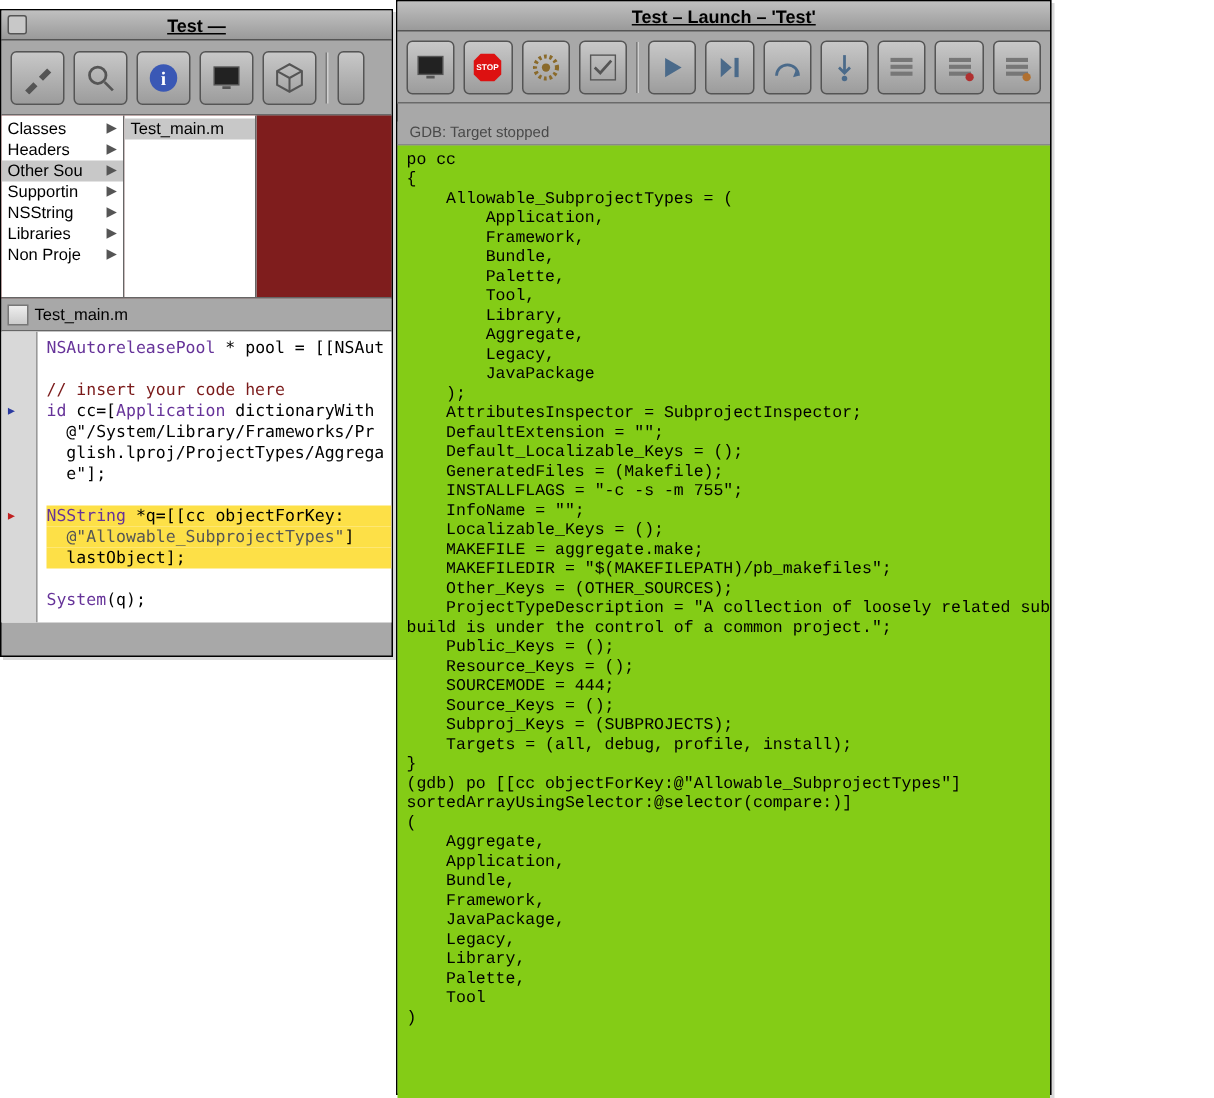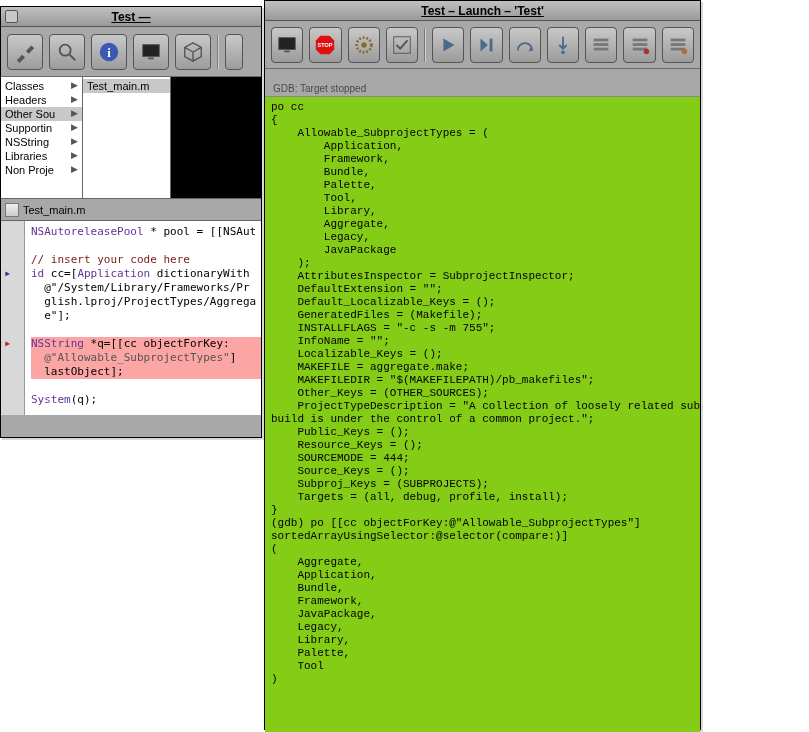--- a/index.html
+++ b/index.html
@@ -66,21 +66,21 @@
   color: #4a4a4a;
   padding: 2px 8px;
   background: #a8a8a8;
   border-bottom: 1px solid #888;
   margin-top: 12px;
 }
 .columns {
   display: flex;
   height: 122px;
   border-bottom: 1px solid #666;
-  background: #000000;
+  background: #7f1d1d;
 }
 .col {
   border-right: 1px solid #666;
   background: #fff;
   overflow: hidden;
   padding: 2px 0;
 }
 .col-item {
   padding: 1px 4px;
   font-size: 11px;
@@ -122,21 +122,21 @@
   background: #d8d8d8;
   border-right: 1px solid #999;
 }
 .marker {
   position: absolute;
   left: 3px;
   font-size: 12px;
   line-height: 14px;
 }
 .hl-line {
-  background: #fca5a5;
+  background: #fde047;
   display: inline-block;
   width: 100%;
 }
 .console {
   background: #84cc16;
   font-family: "Courier New", monospace;
   font-size: 11px;
   line-height: 13px;
   padding: 4px 6px;
   overflow: hidden;

